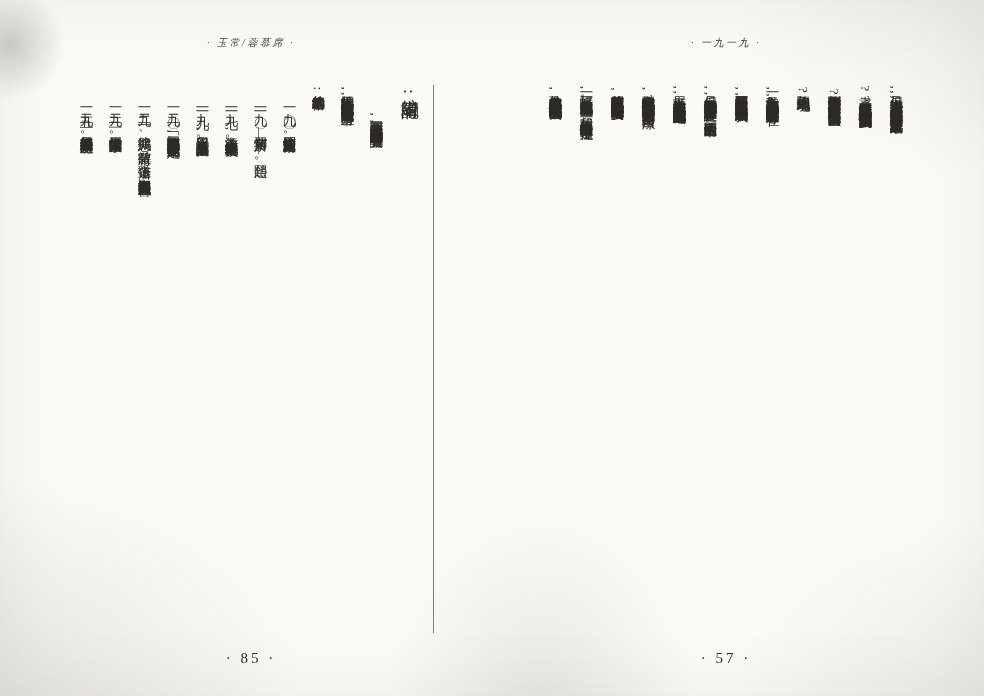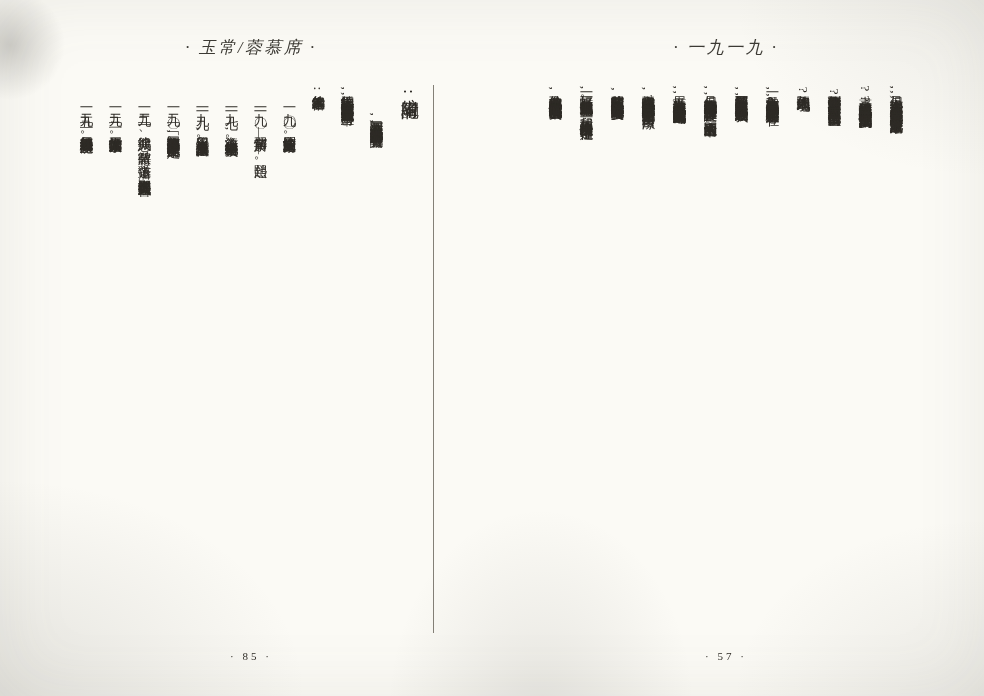--- a/index.html
+++ b/index.html
@@ -15,28 +15,28 @@
       radial-gradient(circle at 10px 45px, rgba(105,103,97,.30), rgba(105,103,97,0) 55px),
       radial-gradient(ellipse at 0% 100%, rgba(110,108,100,.16), rgba(110,108,100,0) 22%),
       radial-gradient(ellipse at 55% 102%, rgba(110,108,100,.14), rgba(110,108,100,0) 20%),
       radial-gradient(ellipse at 100% 0%, rgba(110,108,100,.10), rgba(110,108,100,0) 18%),
       radial-gradient(ellipse at 100% 100%, rgba(110,108,100,.12), rgba(110,108,100,0) 18%),
       #fbfaf5;
     box-shadow:inset 0 0 70px rgba(100,98,90,.10);
   }
   .running-header{
     position:absolute;top:36px;
-    font-size:17px;font-style:italic;letter-spacing:2.5px;
+    font-size:10px;font-style:italic;letter-spacing:2.5px;
     color:#3c3a34;text-align:center;white-space:nowrap;
   }
   .rh-left{left:73px;width:356px;}
   .rh-right{left:540px;width:372px;}
   .page-num{
     position:absolute;top:650px;
-    font-size:11px;letter-spacing:3px;color:#2e2b26;text-align:center;
+    font-size:15px;letter-spacing:3px;color:#2e2b26;text-align:center;
   }
   .pn-left{left:73px;width:356px;}
   .pn-right{left:540px;width:372px;}
   .vblock{
     position:absolute;top:85px;height:552px;
     writing-mode:vertical-rl;
     color:#2e2b26;
     font-size:13.5px;letter-spacing:0.2px;
   }
   .right-block{right:72px;width:372px;}

